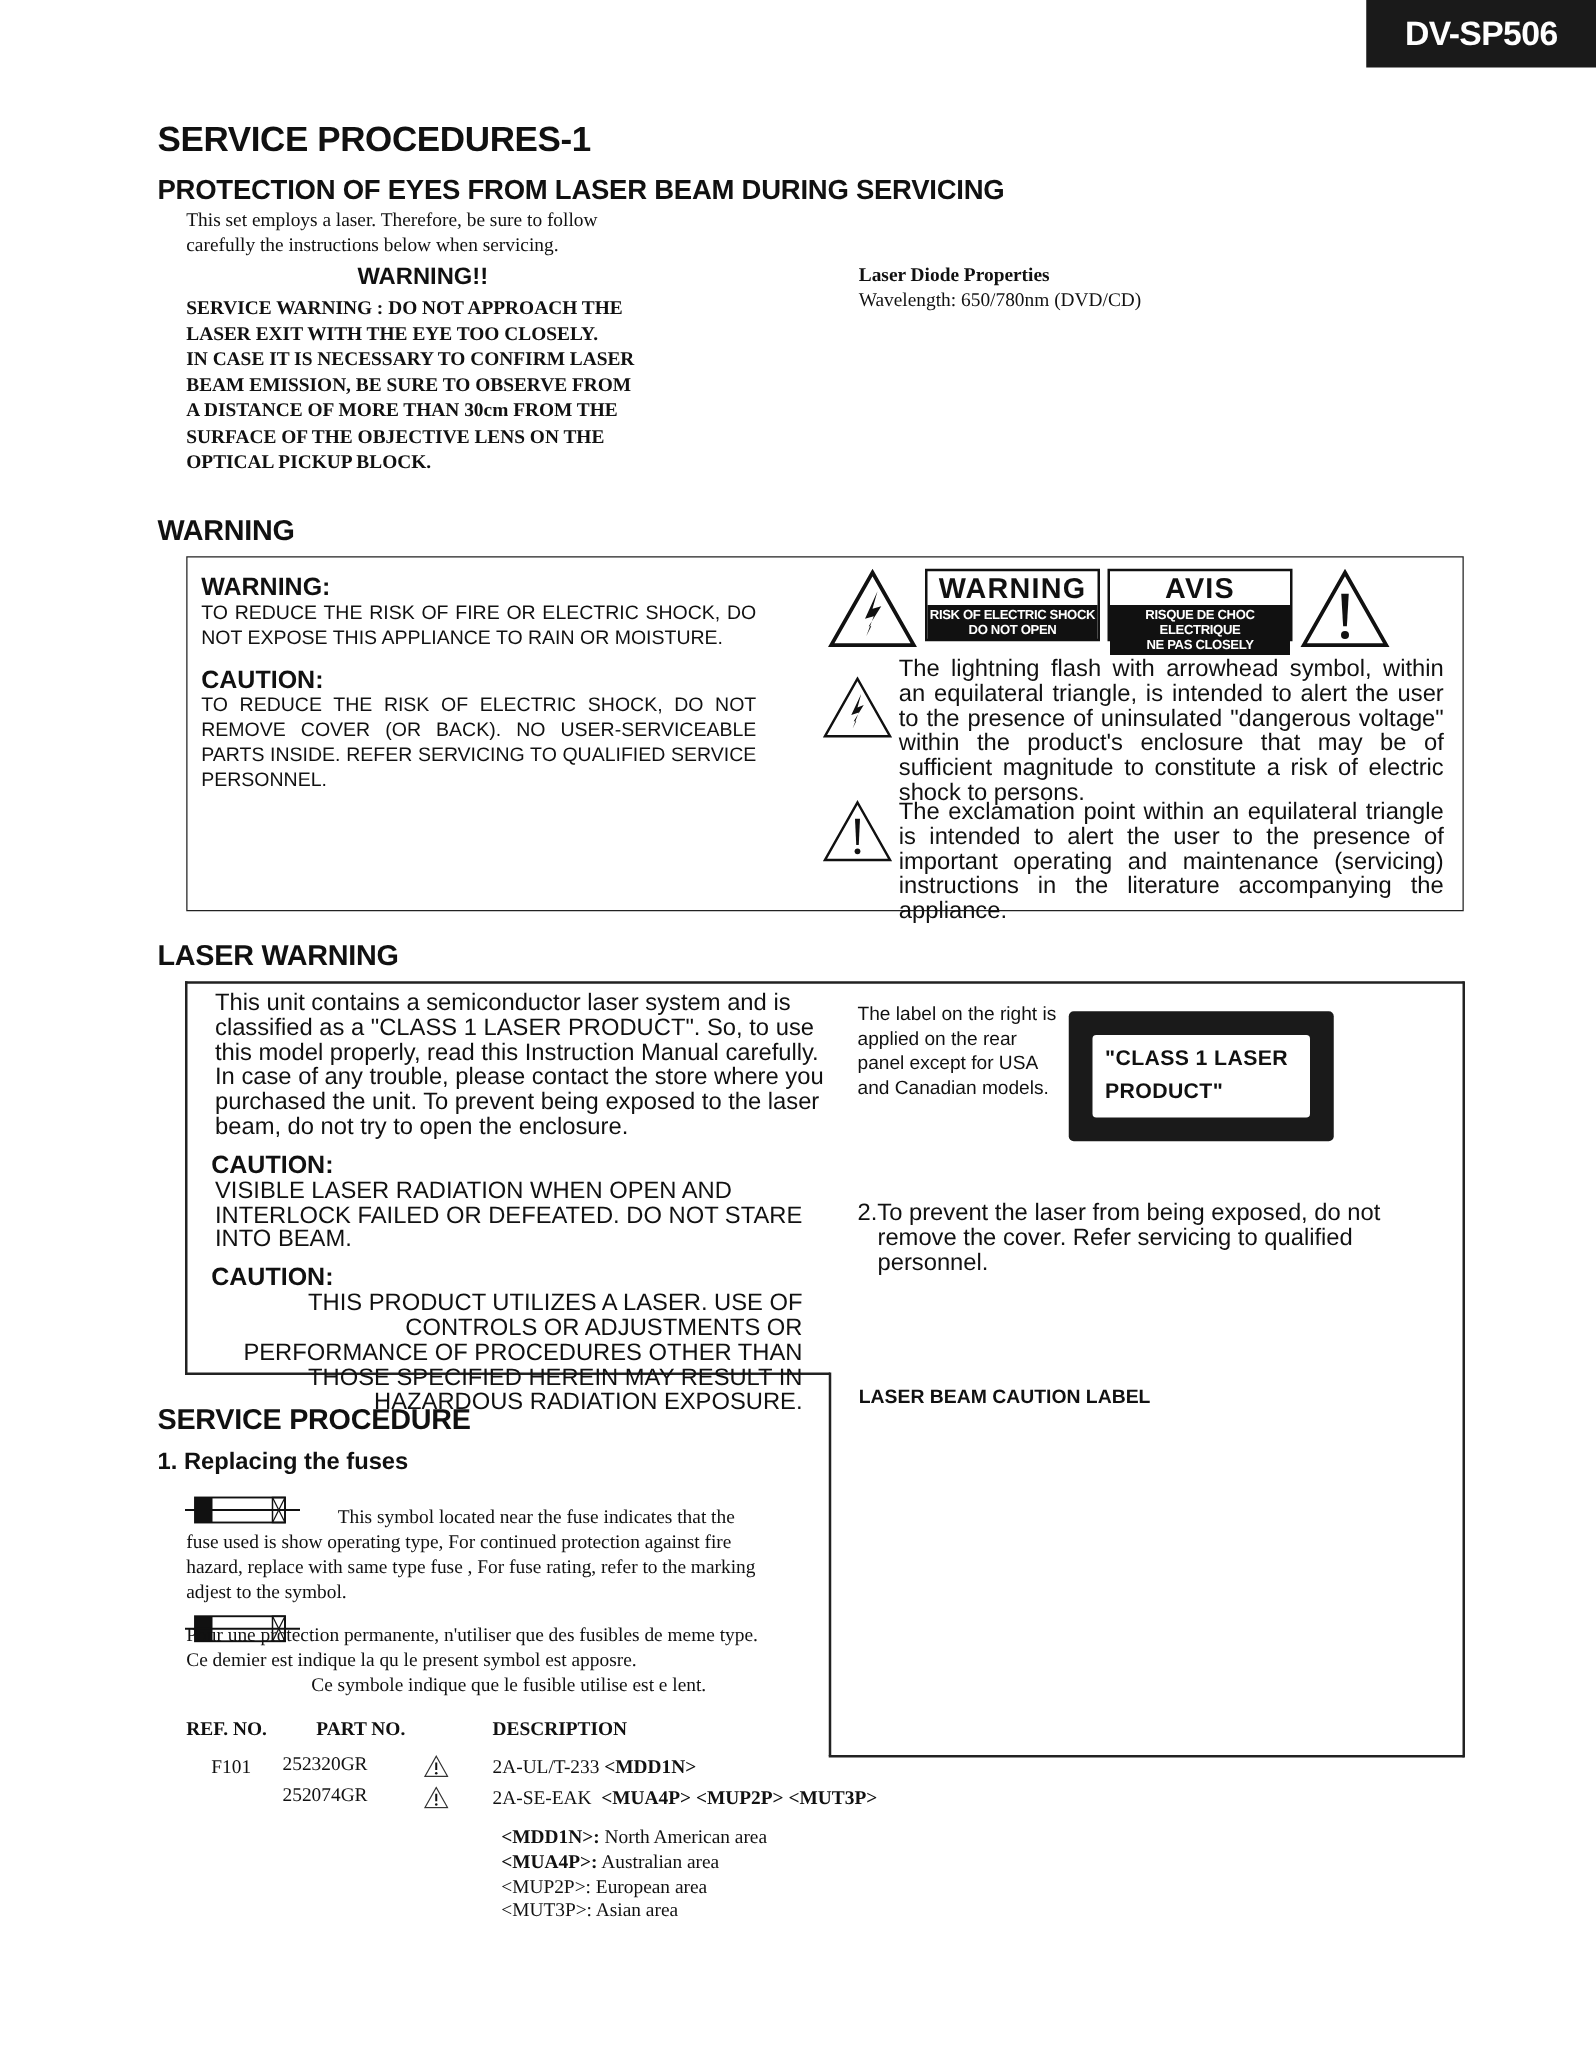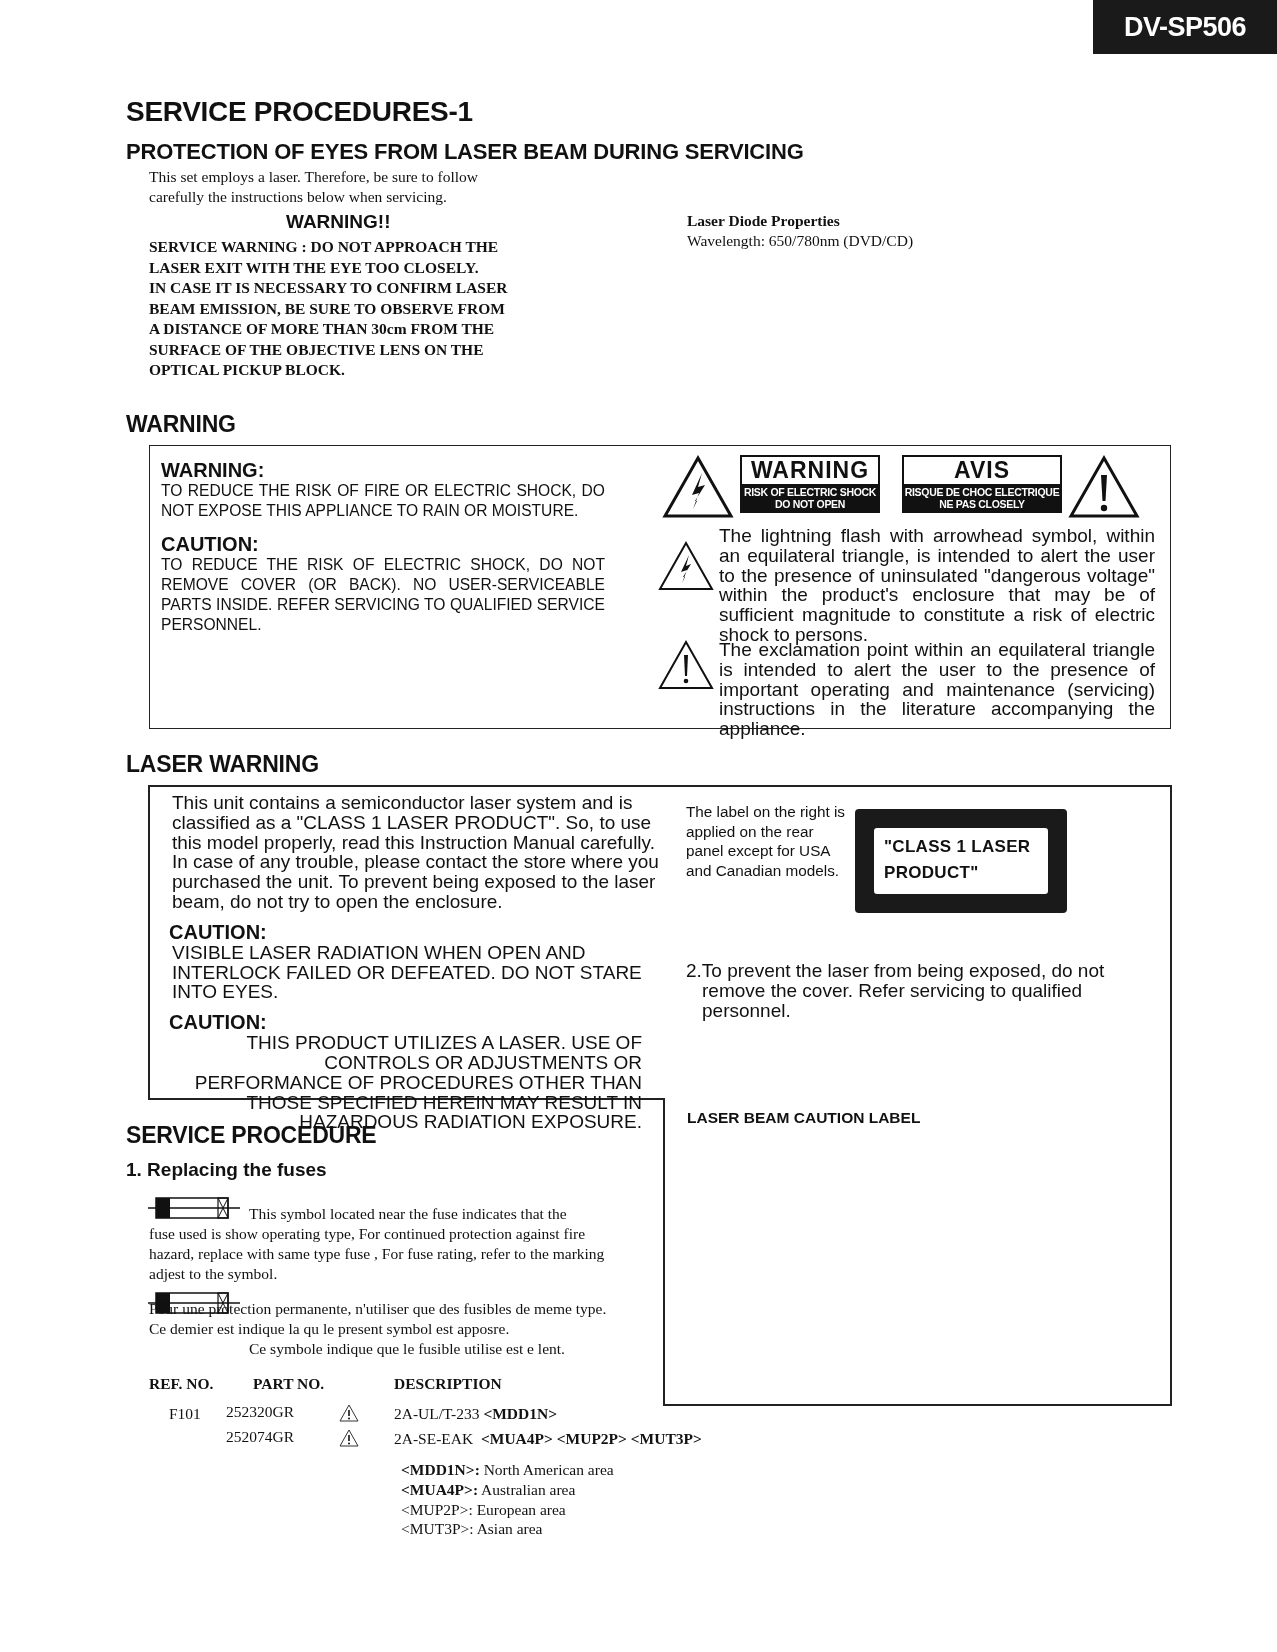--- a/index.html
+++ b/index.html
@@ -80,21 +80,21 @@
         <path d="M40,18 L30,40 L37,38 L31,54 L35,46 L33,46 L43,30 L36,32 Z" fill="#111"></path>
       </svg>
   </span>
   <div class="sign">
     <div class="top">WARNING</div>
     <div class="bot">
       <div>RISK OF ELECTRIC SHOCK</div>
       <div>DO NOT OPEN</div>
     </div>
   </div>
-  <div class="sign" style="width:160px;margin-left:16px;">
+  <div class="sign" style="width:148px;">
     <div class="top">AVIS</div>
     <div class="bot">
       <div>RISQUE DE CHOC ELECTRIQUE</div>
       <div>NE PAS CLOSELY</div>
     </div>
   </div>
   <span>
     <svg width="72" height="64" viewBox="0 0 72 64">
         <polygon points="36,3 69,61 3,61" fill="none" stroke="#111" stroke-width="3"></polygon>
         <path d="M33,20 L39,20 L37.5,46 L34.5,46 Z" fill="#111"></path>
@@ -125,21 +125,21 @@
 <div class="abs" style="left:148px; top:785px; width:1023px; height:1.5px; background:#222;"></div>
 <div class="abs" style="left:148px; top:785px; width:1.5px; height:314px; background:#222;"></div>
 <div class="abs" style="left:148px; top:1098px; width:516px; height:1.5px; background:#222;"></div>
 <div class="abs" style="left:663px; top:1098px; width:1.5px; height:307px; background:#222;"></div>
 <div class="abs" style="left:663px; top:1404px; width:508px; height:1.5px; background:#222;"></div>
 <div class="abs" style="left:1170px; top:785px; width:1.5px; height:621px; background:#222;"></div>
 
 <div class="abs sans" style="left:172px; top:793px; width:496px;">
   <div class="para">This unit contains a semiconductor laser system and is classified as a "CLASS 1 LASER PRODUCT". So, to use this model properly, read this Instruction Manual carefully. In case of any trouble, please contact the store where you purchased the unit. To prevent being exposed to the laser beam, do not try to open the enclosure.</div>
   <div class="label-heading" style="margin-top:9px; margin-left:-3px;">CAUTION:</div>
-  <div class="para" style="width:470px;">VISIBLE LASER RADIATION WHEN OPEN AND INTERLOCK FAILED OR DEFEATED. DO NOT STARE INTO EYES.</div>
+  <div class="para" style="width:470px;">VISIBLE LASER RADIATION WHEN OPEN AND INTERLOCK FAILED OR DEFEATED. DO NOT STARE INTO BEAM.</div>
   <div class="label-heading" style="margin-top:9px; margin-left:-3px;">CAUTION:</div>
   <div class="para" style="width:470px;text-align:right;">THIS PRODUCT UTILIZES A LASER. USE OF CONTROLS OR ADJUSTMENTS OR PERFORMANCE OF PROCEDURES OTHER THAN THOSE SPECIFIED HEREIN MAY RESULT IN HAZARDOUS RADIATION EXPOSURE.</div>
 </div>
 
 <div class="abs sans para" style="left:686px; top:802px; width:166px; font-size:15.3px; line-height:19.7px;">The label on the right is applied on the rear panel except for USA and Canadian models.</div>
 <div class="abs sans class-label" style="left:855px; top:809px;">
   <div class="inner">
     <div>"CLASS 1 LASER</div>
     <div>PRODUCT"</div>
   </div>
@@ -159,21 +159,21 @@
       <line x1="0" y1="12" x2="92" y2="12" stroke="#111" stroke-width="1.5"></line>
       <rect x="8" y="2" width="72" height="20" fill="#fff" stroke="#111" stroke-width="1.5"></rect>
       <rect x="8" y="2" width="14" height="20" fill="#111"></rect>
       <line x1="8" y1="12" x2="80" y2="12" stroke="#111" stroke-width="1.5"></line>
       <rect x="70" y="2" width="10" height="20" fill="none" stroke="#111" stroke-width="1.2"></rect>
       <line x1="70" y1="2" x2="80" y2="22" stroke="#111" stroke-width="1"></line>
       <line x1="80" y1="2" x2="70" y2="22" stroke="#111" stroke-width="1"></line>
     </svg>
 </span>
 <div class="abs serif body-serif" style="left:149px; top:1204px; width:460px;">
-  <div style="padding-left:100px;">This symbol located near the fuse indicates that the</div>
+  <div style="padding-left:100px;text-align:center;">This symbol located near the fuse indicates that the</div>
   <div>fuse used is show operating type, For continued protection against fire hazard, replace with same type fuse , For fuse rating, refer to the marking adjest to the symbol.</div>
 </div>
 
 <span class="abs" style="left:148px; top:1291px;">
   <svg width="92" height="24" viewBox="0 0 92 24">
       <line x1="0" y1="12" x2="92" y2="12" stroke="#111" stroke-width="1.5"></line>
       <rect x="8" y="2" width="72" height="20" fill="#fff" stroke="#111" stroke-width="1.5"></rect>
       <rect x="8" y="2" width="14" height="20" fill="#111"></rect>
       <line x1="8" y1="12" x2="80" y2="12" stroke="#111" stroke-width="1.5"></line>
       <rect x="70" y="2" width="10" height="20" fill="none" stroke="#111" stroke-width="1.2"></rect>

